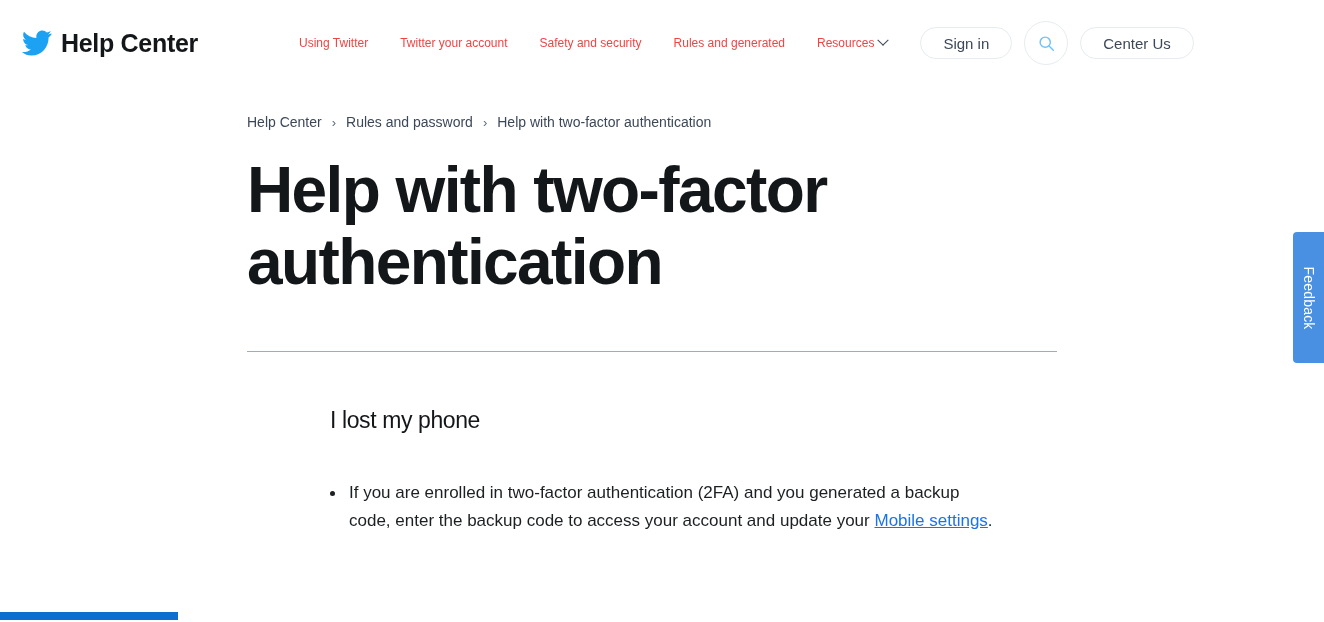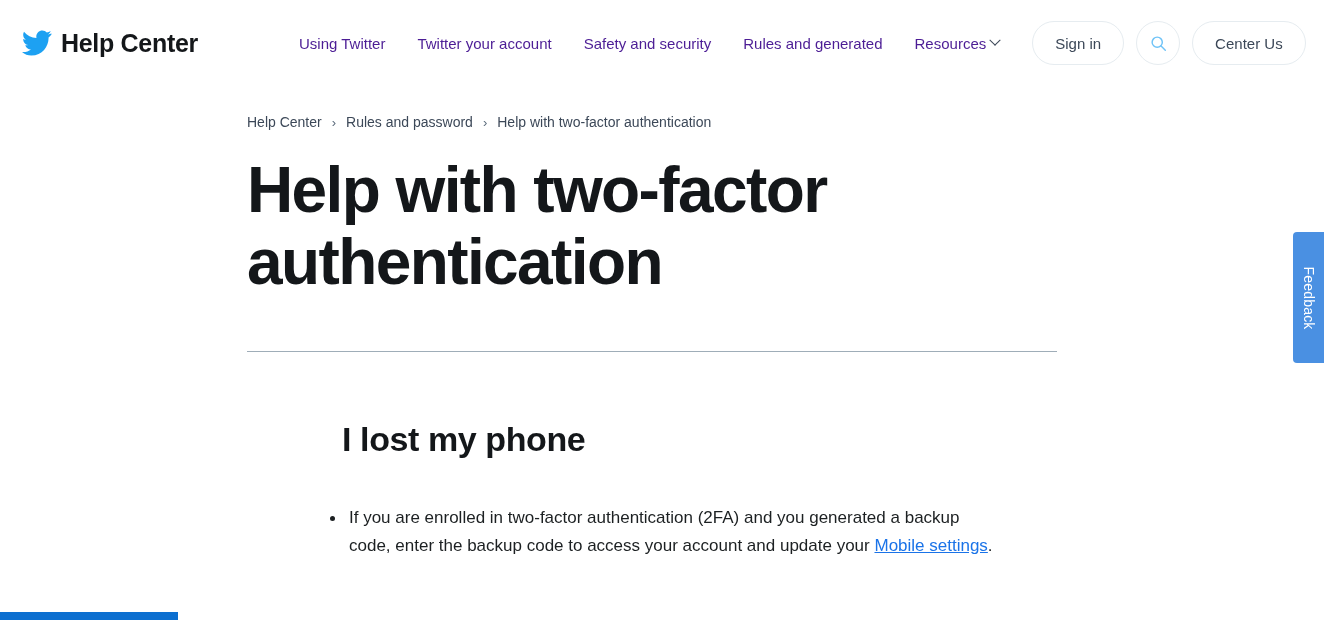--- a/index.html
+++ b/index.html
@@ -46,22 +46,22 @@
     white-space: nowrap;
   }
 
   .main-nav {
     display: flex;
     align-items: center;
     margin-left: 101px;
     gap: 0;
   }
   .nav-link {
-    font-size: 15px;
-    color: #4c1d95;
+    font-size: 12px;
+    color: #ef4444;
     text-decoration: none;
     white-space: nowrap;
     padding: 0 16px;
     display: inline-flex;
     align-items: center;
     cursor: pointer;
   }
   .nav-link.first { padding-left: 0; }
   .chevron-down {
     display: inline-block;
@@ -73,21 +73,21 @@
     margin-left: 5px;
   }
 
   .header-actions {
     display: flex;
     align-items: center;
     gap: 12px;
     margin-left: 17px;
   }
   .pill-btn {
-    height: 44px;
+    height: 32px;
     border-radius: 999px;
     border: 1px solid #e6ecf0;
     background: #ffffff;
     color: #3c4858;
     font-size: 15px;
     font-family: "Liberation Sans", sans-serif;
     padding: 0 22px;
     display: inline-flex;
     align-items: center;
     justify-content: center;
@@ -155,23 +155,23 @@
     border-top: 1px solid #9fadb8;
     margin: 53px 0 0 0;
     width: 810px;
   }
 
   .article {
     padding-left: 83px;
     padding-top: 55px;
   }
   .section-heading {
-    margin: 12px;
-    font-size: 34px;
-    font-weight: bold;
+    margin: 0;
+    font-size: 23px;
+    font-weight: normal;
     color: #14171a;
     letter-spacing: -0.4px;
     line-height: 1.2;
   }
   .bullet-list {
     margin: 44px 12px 0 0;
     padding-left: 19px;
     list-style: none;
   }
   .bullet-list li {

